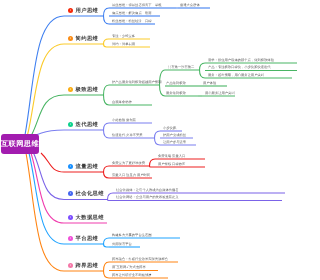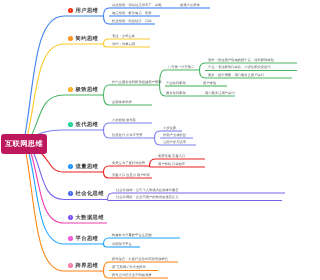--- a/index.html
+++ b/index.html
@@ -96,21 +96,21 @@
       <path d="M 109 238 L 180 238" stroke="#1fa3ff" fill="none" stroke-width="1.1" stroke-linecap="butt"></path>
       <path d="M 109 247 L 140 247" stroke="#1fa3ff" fill="none" stroke-width="1.1" stroke-linecap="butt"></path>
       <path d="M 26 153 C 35.5 204.92000000000002, 35 271, 64 271 L 100 271" stroke="#ff8412" fill="none" stroke-width="1.1" stroke-linecap="butt"></path>
       <path d="M 100 271 L 103.9 271" stroke="#ff8412" fill="none" stroke-width="1.1" stroke-linecap="butt"></path>
       <path d="M 109 262 L 109 262 C 105.15 262, 103.5 265.78, 103.5 271 C 103.5 275.06, 105.15 278, 109 278 L 109 278" stroke="#ff8412" fill="none" stroke-width="1.1" stroke-linecap="butt"></path>
       <path d="M 109 262 L 178 262" stroke="#ff8412" fill="none" stroke-width="1.1" stroke-linecap="butt"></path>
       <path d="M 109 270.5 L 158 270.5" stroke="#ff8412" fill="none" stroke-width="1.1" stroke-linecap="butt"></path>
       <path d="M 109 278 L 168 278" stroke="#ff8412" fill="none" stroke-width="1.1" stroke-linecap="butt"></path>
     </svg>
   <div id="nodes">
-      <div class="root-node" style="left: 1px; top: 134px; width: 46px; height: 20px; background: #be185d; color: rgb(255, 255, 255);">互联网思维</div>
+      <div class="root-node" style="left: 1px; top: 134px; width: 38px; height: 20px; background: #a21caf; color: rgb(255, 255, 255);">互联网思维</div>
       <div class="branch" style="left: 68px; top: 6px;">
         <span class="bullet" style="background: rgb(244, 40, 10);">
           <i></i>
         </span>
         <span class="branch-label">用户思维</span>
       </div>
       <div class="sub" style="left: 112px; top: 3.5px;">屌丝思维：得屌丝者得天下</div>
       <div class="sub" style="left: 155px; top: 3.5px;">草根</div>
       <div class="sub" style="left: 180px; top: 3.5px;">普通大众群体</div>
       <div class="sub" style="left: 112px; top: 11.5px;">痛点思维：解决痛点</div>

